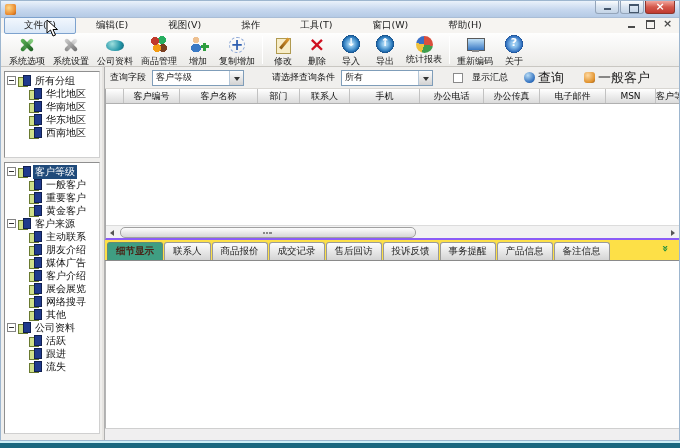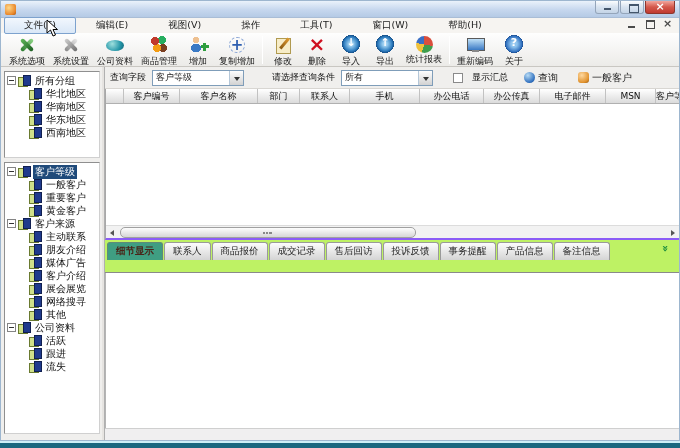--- a/index.html
+++ b/index.html
@@ -98,21 +98,21 @@
   .combo { width:92px; height:16px; background:#fff; border:1px solid #7f9db9; display:flex; align-items:center; position:relative; }
   .combo-text { flex:1; padding-left:3px; font-size:9px; overflow:hidden; white-space:nowrap; }
   .combo-arrow { flex:0 0 14px; height:14px; margin:0 0px; background:linear-gradient(#fdfdfd,#d2d2d2); border-left:1px solid #b5c7d8; position:relative; }
   .combo-arrow::after { content:''; position:absolute; left:4px; top:6px; border-left:3px solid transparent; border-right:3px solid transparent; border-top:4px solid #333; }
   .chk-wrap { display:flex; align-items:center; gap:9px; margin-left:14px; }
   .checkbox { width:10px; height:10px; background:#fff; border:1px solid #8a8a8a; }
   .q-btn { display:flex; align-items:center; gap:3px; padding:1px 4px; margin-left:6px; }
   .mini-ball { width:11px; height:11px; border-radius:50%; }
   .mini-ball.blue { background:radial-gradient(circle at 35% 30%,#b8dcf5,#2f6fbe 70%,#173f7a); }
   .mini-ball.orange { background:radial-gradient(circle at 35% 30%,#ffd9a0,#e0912c 70%,#8c5210); border-radius:3px; }
-  .q-btn-label { font-size:10px; }
+  .q-btn-label { font-size:13px; }
 
   .grid-box { flex:0 0 151px; display:flex; flex-direction:column; border-left:1px solid #a8a8a8; border-bottom:2px solid #8b5cf6; background:#fff; }
   .thead { flex:0 0 15px; display:flex; background:linear-gradient(#ffffff,#dbdbdb); border-bottom:1px solid #b0b0b0; overflow:hidden; }
   .thead .hcell { border-right:1px solid #c2c2c2; display:flex; align-items:center; justify-content:center; font-size:9px; color:#111; white-space:nowrap; flex:0 0 auto; }
   .thead div:nth-of-type(1){ width:18px; }
   .thead div:nth-of-type(2){ width:56px; }
   .thead div:nth-of-type(3){ width:78px; }
   .thead div:nth-of-type(4){ width:42px; }
   .thead div:nth-of-type(5){ width:50px; }
   .thead div:nth-of-type(6){ width:70px; }
@@ -124,21 +124,21 @@
   .tbody { flex:1; background:#fff; }
   .hscroll { flex:0 0 13px; background:#f2f2f2; border-top:1px solid #dcdcdc; display:flex; align-items:center; }
   .hs-arrow { width:12px; height:11px; position:relative; flex:0 0 12px; }
   .hs-arrow.left::after { content:''; position:absolute; left:4px; top:3px; border-top:3px solid transparent; border-bottom:3px solid transparent; border-right:4px solid #555; }
   .hs-arrow.right::after { content:''; position:absolute; left:4px; top:3px; border-top:3px solid transparent; border-bottom:3px solid transparent; border-left:4px solid #555; }
   .hs-track { flex:1; height:11px; position:relative; }
   .hs-thumb { position:absolute; left:2px; top:0; width:54%; height:11px; border:1px solid #a0a0a0; border-radius:5px; background:linear-gradient(#fdfdfd,#d6d6d6); }
   .hs-thumb::after { content:''; position:absolute; left:50%; top:4px; width:9px; height:2px; margin-left:-5px;
       background:linear-gradient(90deg,#888 0 2px,transparent 2px 3px,#888 3px 5px,transparent 5px 6px,#888 6px 8px); }
 
-  .tabstrip { flex:0 0 18px; background:#bef264; border-bottom:1px solid #8a8a8a; display:flex; align-items:flex-end; padding:2px 2px 12px 2px; position:relative; }
+  .tabstrip { flex:0 0 18px; background:#fde047; border-bottom:1px solid #8a8a8a; display:flex; align-items:flex-end; padding:2px 2px 0 2px; position:relative; }
   .tab { padding:2px 8px 2px 8px; margin-right:1px; border:1px solid #9a9a9a; border-bottom:none; border-radius:3px 3px 0 0; background:linear-gradient(#fcfcfc,#d4d4d4); font-size:9.5px; color:#222; white-space:nowrap; }
   .tab.selected { background:#3f9e82; color:#4a2418; font-weight:bold; border-color:#5f8a7a; }
   .green-arrows { position:absolute; right:10px; top:2px; color:#1e8e3e; font-size:11px; font-weight:bold; transform:rotate(90deg); }
 
   .detail-area { flex:1; background:#fff; border-left:1px solid #b5b5b5; }
 
   .statusbar { flex:0 0 12px; background:#f0eff0; border-top:1px solid #cfcfcf; }
 
   .taskbar-edge { width:680px; height:7px; background:linear-gradient(#cdeff7 0 2px,#19677f 2px); }
 

